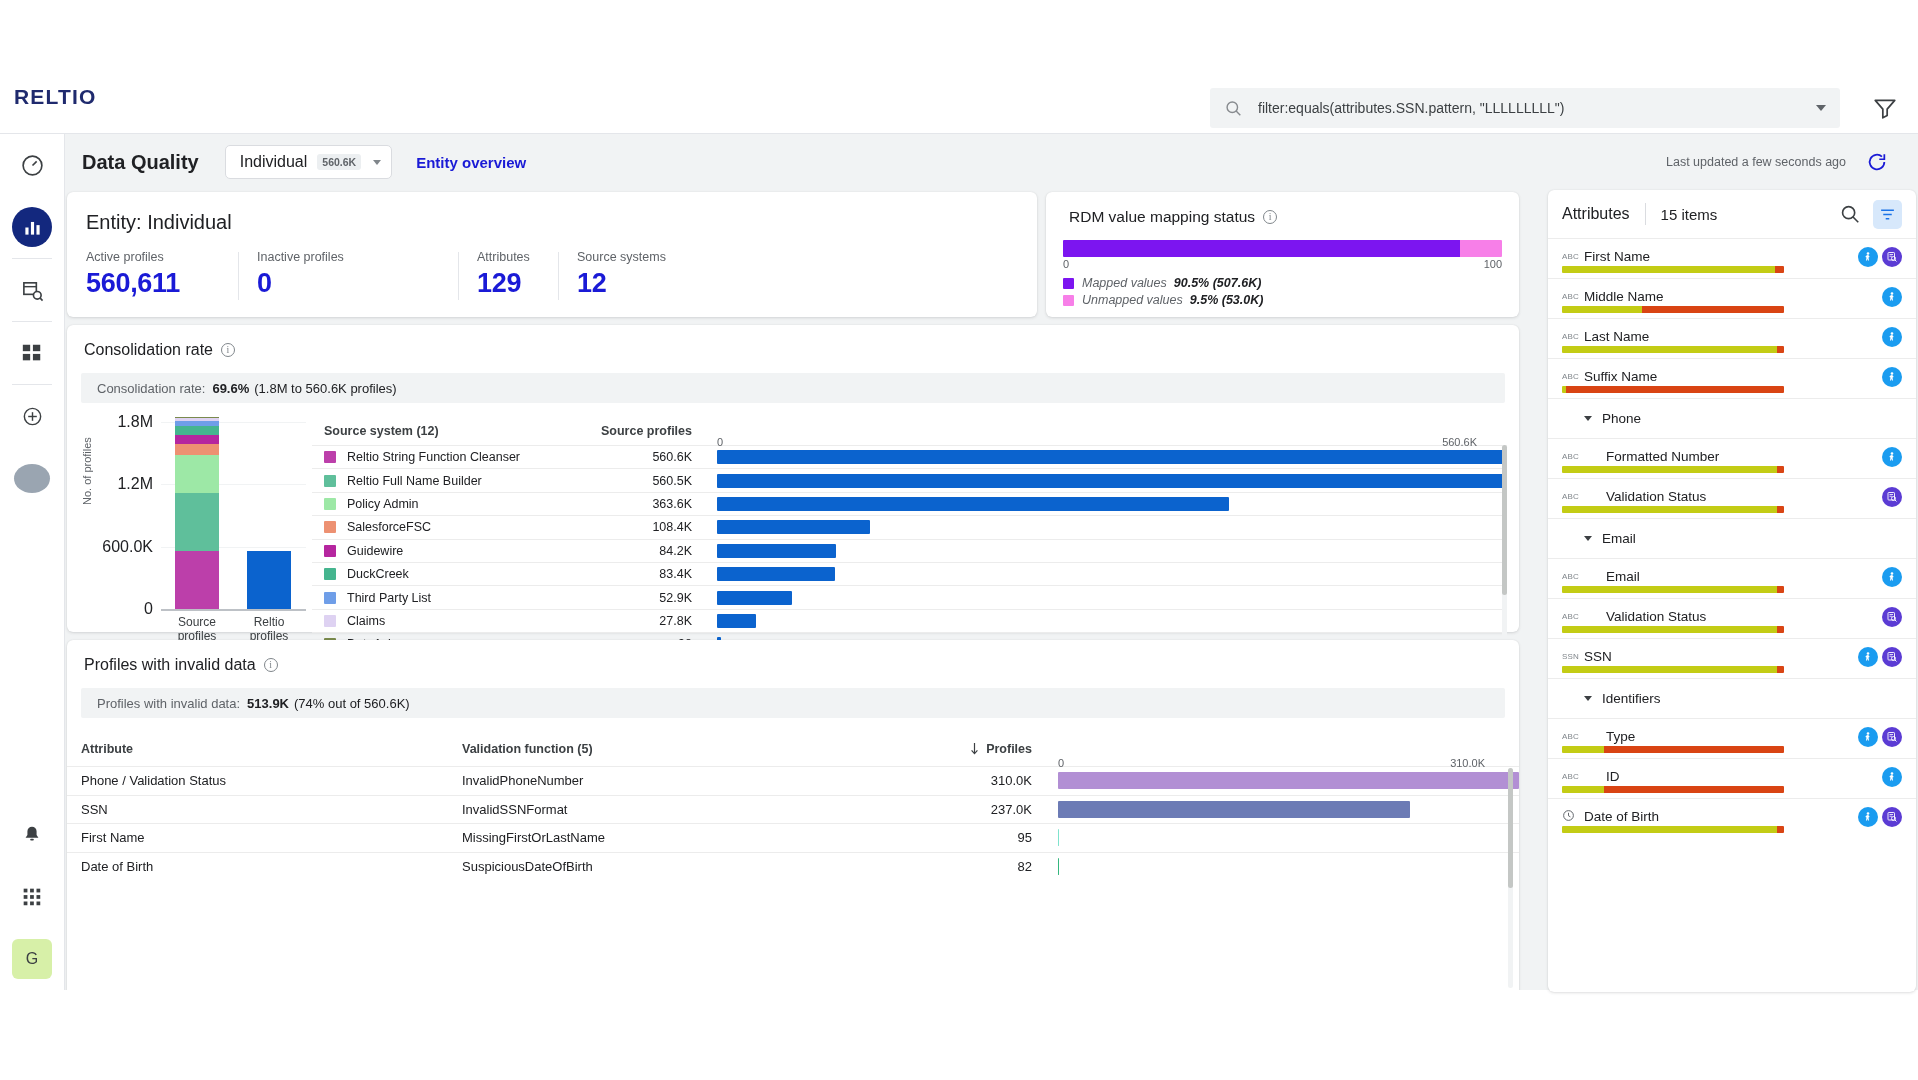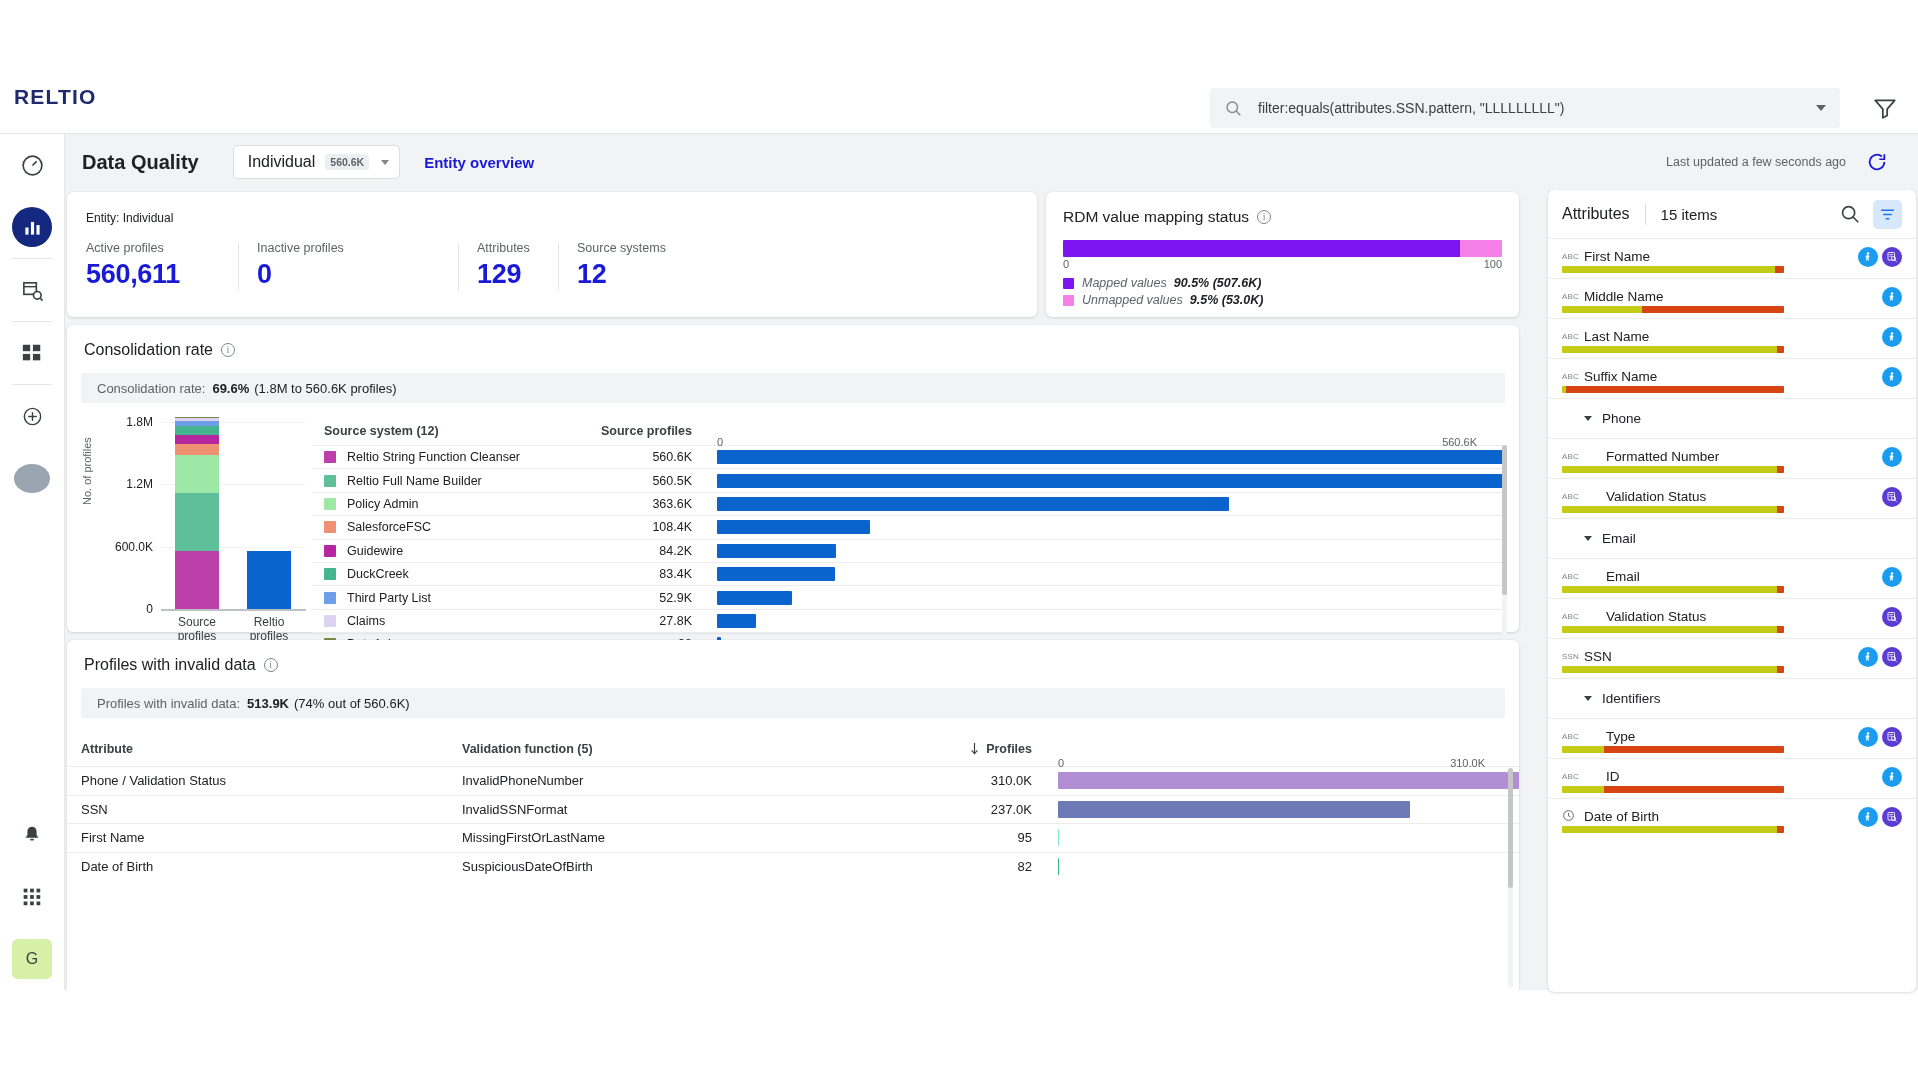--- a/index.html
+++ b/index.html
@@ -58,21 +58,21 @@
   }
   .rail-spacer { flex:1 1 auto; }
 
   
   .pagehead {
     position:absolute; left:65px; top:134px; width:1853px; height:56px; background:#f1f3f4;
     display:flex; align-items:center; padding-left:17px;
   }
   .pg-title { font-size:20px; font-weight:700; color:#202124; }
   .entity-chip {
-    margin-left:34px; height:34px; border:1px solid #dadce0; border-radius:5px; background:#fff;
+    margin-left:26px; height:34px; border:1px solid #dadce0; border-radius:5px; background:#fff;
     display:flex; align-items:center; padding:0 10px 0 14px;
   }
   .entity-chip .nm { font-size:16px; color:#202124; }
   .entity-chip .cnt {
     margin-left:10px; font-size:10.5px; font-weight:700; color:#5f6368;
     background:#eceff1; border-radius:3px; padding:2px 5px;
   }
   .entity-chip .caret {
     margin-left:12px; width:0;height:0;border-left:4.5px solid transparent;
     border-right:4.5px solid transparent;border-top:5px solid #80868b;
@@ -86,33 +86,33 @@
     position:absolute; left:65px; top:190px; width:1853px; height:800px;
     background:#f1f3f4; overflow:hidden;
   }
   .card {
     position:absolute; background:#fff; border-radius:6px;
     box-shadow:0 1px 3px rgba(60,64,67,.16), 0 0 1px rgba(60,64,67,.12);
   }
 
   
   #entity-card { left:2px; top:2px; width:970px; height:125px; }
-  .ec-title { font-size:12px; color:#202124; padding:19px 14px 0 19px; }
+  .ec-title { font-size:20px; color:#202124; padding:19px 14px 0 19px; }
   .ec-stats { display:flex; margin-top:16px; }
   .ec-stat { padding-left:19px; position:relative; }
   .ec-stat + .ec-stat::before {
     content:""; position:absolute; left:0; top:2px; width:1px; height:48px; background:#e4e6ea;
   }
   .ec-stat .lbl { font-size:12.5px; color:#5f6368; }
   .ec-stat .val { font-size:27px; font-weight:700; color:#1a1ad6; margin-top:4px; letter-spacing:-.3px; }
   #st0 { width:171px; } #st1 { width:220px; } #st2 { width:100px; } #st3 { width:140px; }
 
   
   #rdm-card { left:981px; top:2px; width:473px; height:125px; }
-  .rdm-head { display:flex; align-items:center; padding:16px 0 0 17px; }
+  .rdm-head { display:flex; align-items:center; padding:16px 0 0 23px; }
   .rdm-head .t { font-size:15.5px; color:#202124; }
   .rdmbar {
     position:relative; margin:14px 17px 0 17px; height:17px; display:flex;
     border-radius:1px; overflow:hidden;
   }
   .rdmbar .seg-m { background:#7c15f0; }
   .rdmbar .seg-u { background:#f77fe8; }
   .rdm-scale { display:flex; justify-content:space-between; margin:1px 17px 0 17px;
     font-size:11px; color:#5f6368; }
   .rdm-leg { margin:6px 0 0 17px;font-style:italic; }
@@ -140,21 +140,21 @@
 
   .cons-body { position:relative; height:240px; }
 
   
   .chart-area { position:absolute; left:14px; top:14px; width:225px; height:216px; }
   .y-label {
     position:absolute; left:0; top:88px; transform:rotate(-90deg); transform-origin:left top;
     font-size:11px; color:#5f6368; white-space:nowrap;
   }
   .y-ticks { position:absolute; left:14px; top:0; width:62px; height:194px; }
-  .y-ticks div { position:absolute; right:4px; font-size:12px; color:#202124; transform:translateY(-50%); }
+  .y-ticks div { position:absolute; right:4px; font-size:16px; color:#202124; transform:translateY(-50%); }
   .plot { position:absolute; left:80px; top:0; width:145px; height:194px; }
   .plot .gl { position:absolute; left:0; right:0; height:1px; background:#f1f3f4; }
   .plot .axis { position:absolute; left:0; right:0; bottom:0; height:2px; background:#bdc1c6; }
   .bars { position:absolute; left:0; bottom:2px; width:145px; height:192px; display:flex; align-items:flex-end; }
   .bcol { width:72px; display:flex; flex-direction:column; justify-content:flex-end; align-items:center; height:100%; }
   .stack { width:44px; display:flex; flex-direction:column-reverse; }
   .stack span { display:block; width:100%; }
   .solidbar { width:44px; background:#0b63ce; }
   .x-labels { position:absolute; left:80px; top:198px; width:145px; display:flex; }
   .x-labels div { width:72px; text-align:center; font-size:12px; color:#3c4043; }

